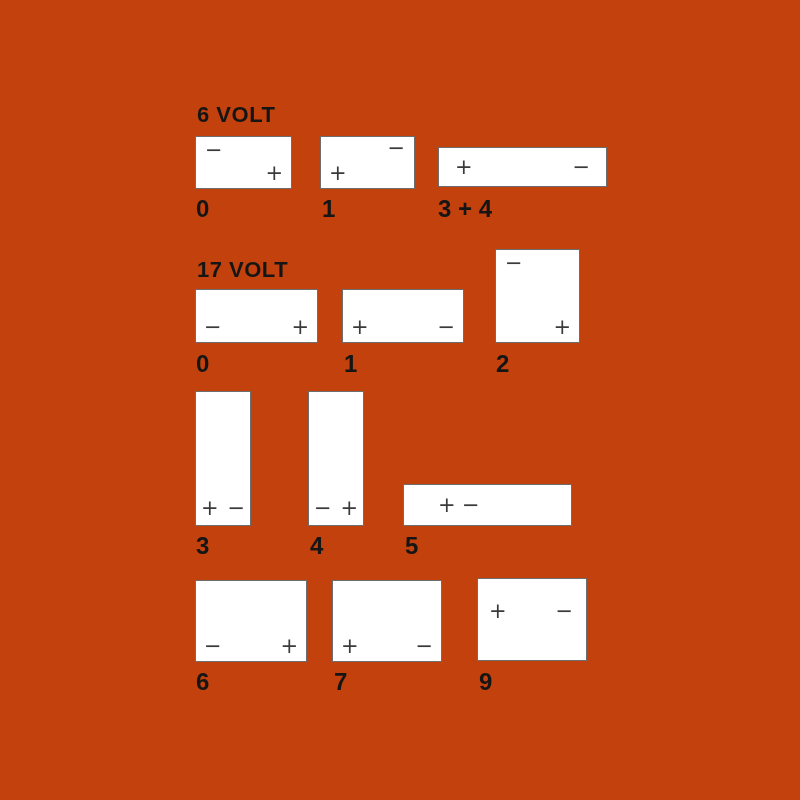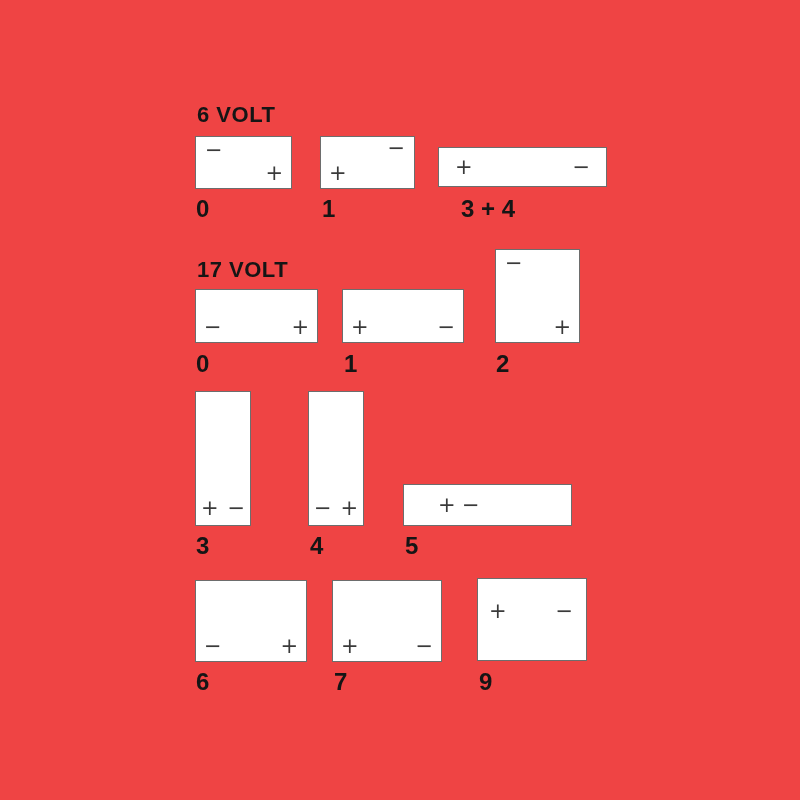--- a/index.html
+++ b/index.html
@@ -4,21 +4,21 @@
 <style>
   html, body {
     margin: 0;
     padding: 0;
     background: #ffffff;
   }
   .canvas {
     position: relative;
     width: 800px;
     height: 800px;
-    background: #ef4444;
+    background: #c2410c;
     font-family: "Liberation Sans", sans-serif;
     overflow: hidden;
   }
   .section-title {
     position: absolute;
     font-weight: bold;
     font-size: 22px;
     letter-spacing: 0.5px;
     color: #151515;
     line-height: 1;
@@ -74,21 +74,21 @@
   <div class="battery" style="left:320px; top:136px; width:95px; height:53px;">
     <span class="term t-tr">−</span>
     <span class="term t-bl">+</span>
   </div>
   <div class="blabel" style="left:322px; top:197px;">1</div>
 
   <div class="battery" style="left:438px; top:147px; width:169px; height:40px;">
     <span class="term t-ml">+</span>
     <span class="term t-mr">−</span>
   </div>
-  <div class="blabel" style="left:461px; top:197px;">3 + 4</div>
+  <div class="blabel" style="left:438px; top:197px;">3 + 4</div>
 
   <div class="section-title" style="left:197px; top:259px;">17 VOLT</div>
 
   <div class="battery" style="left:195px; top:289px; width:123px; height:54px;">
     <span class="term t-bl">−</span>
     <span class="term t-br">+</span>
   </div>
   <div class="blabel" style="left:196px; top:352px;">0</div>
 
   <div class="battery" style="left:342px; top:289px; width:122px; height:54px;">

